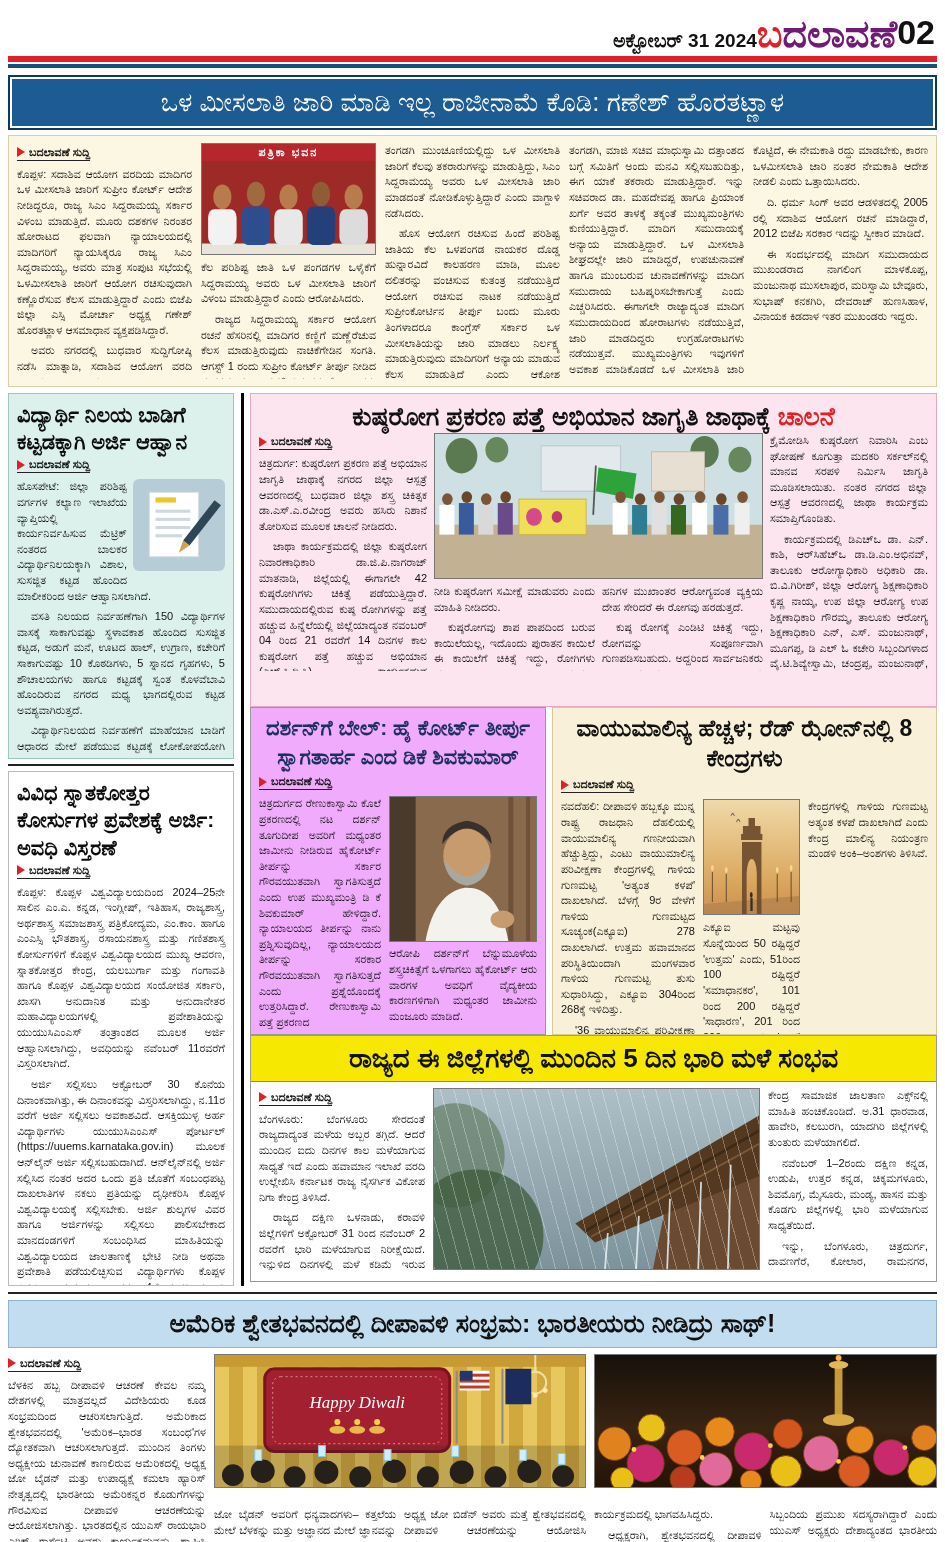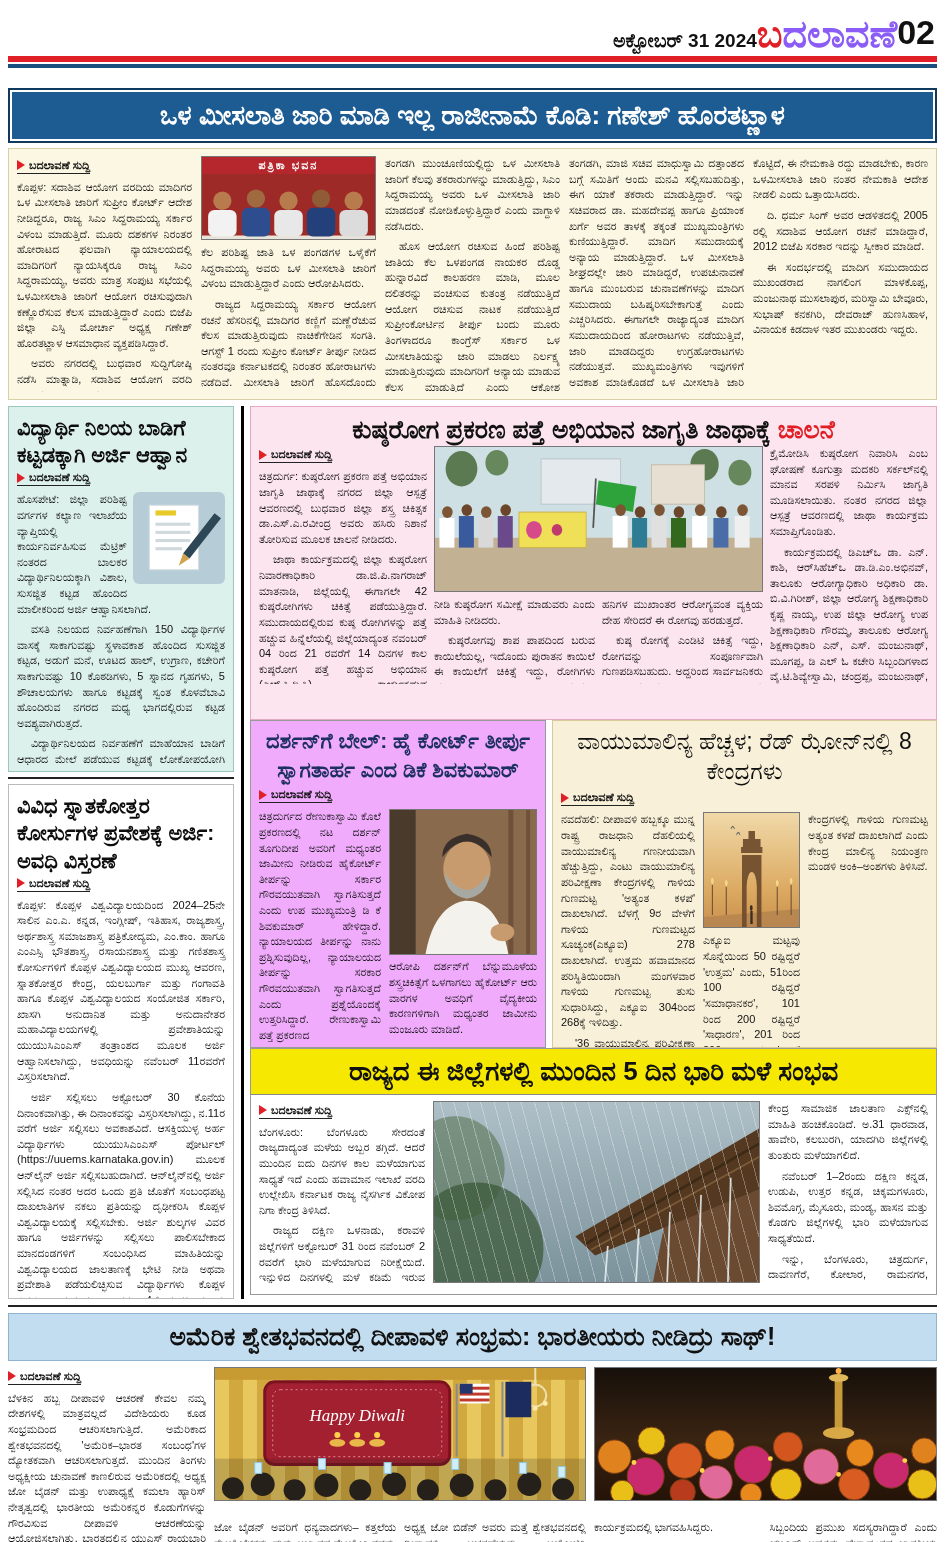--- a/index.html
+++ b/index.html
@@ -4,40 +4,40 @@
 <style>
   *{box-sizing:border-box;margin:0;padding:0}
   html,body{background:#e9e9e9}
   .page{width:945px;height:1542px;margin:0 auto;background:#fff;position:relative;
         font-family:"Liberation Sans","DejaVu Sans",sans-serif;color:#111;
         padding:6px 8px 0;overflow:hidden}
   
   .masthead-row{display:flex;align-items:flex-end;justify-content:flex-end;height:46px;padding:0 2px}
   .date{font-size:19px;font-weight:bold}
   .masthead{font-size:38px;font-weight:bold;line-height:.95}
-  .m-red{color:#e11f26}.m-blue{color:#8b5cf6}
+  .m-red{color:#e11f26}.m-blue{color:#701a75}
   .pageno{font-size:34px;font-weight:bold}
   .rule-red{height:6px;background:#e11f26;margin-top:4px}
   .rule-blue{height:4px;background:#1a4e7c;margin-top:2px}
-  .lead-banner{margin-top:20px;background:#1d5c92;border:2px solid #0e3a61;box-shadow:inset 0 0 0 2px #fff;
-               color:#fff;font-size:26px;font-weight:bold;text-align:center;padding:10px 6px;line-height:1.2}
+  .lead-banner{margin-top:7px;background:#1d5c92;border:2px solid #0e3a61;box-shadow:inset 0 0 0 2px #fff;
+               color:#fff;font-size:26px;font-weight:normal;text-align:center;padding:10px 6px;line-height:1.2}
   
   .bodytxt p{margin:0 0 5px;font-size:11px;line-height:1.42;text-align:justify}
   .ind{text-indent:14px}
   .byline{display:inline-flex;align-items:center;gap:4px;font-size:11px;font-weight:bold;
           border-bottom:1.5px solid #222;padding-bottom:1px;margin:2px 0 6px;white-space:nowrap}
   .tri{width:0;height:0;border-left:8px solid #e11f26;border-top:5px solid transparent;border-bottom:5px solid transparent}
   .photo{border:1px solid #777;position:relative;overflow:hidden}
   .photo svg{display:block;width:100%;height:100%}
   
   .lead-art{display:flex;gap:9px;background:#fcf7e3;border:1px solid #d8cfa8;margin-top:5px;
             padding:7px 8px;height:252px;overflow:hidden}
   .lead-art .col{flex:1;overflow:hidden}
   .c2{flex:0 0 176px}
-  .lead-photo{width:100%;height:84px;margin-bottom:5px;background:#22c55e}
+  .lead-photo{width:100%;height:112px;margin-bottom:5px;background:#22c55e}
   .pb-banner{background:#b5272c;color:#fff;text-align:center;font-size:11px;font-weight:bold;padding:2px 0;letter-spacing:2px}
   
   .main-row{display:flex;gap:6px;margin-top:6px;height:893px}
   .sidebar{flex:0 0 236px;display:flex;flex-direction:column;border-right:3px solid #000000;padding-right:7px;overflow:hidden}
   .hostel{background:#ddf1ec;border:1px solid #9cc7c0;padding:7px 8px;height:366px;overflow:hidden}
   .side-h{font-size:21px;font-weight:bold;line-height:1.3;color:#0d0d0d}
   .divider{height:2px;background:#222;margin:5px 0}
   .pg{border:1px solid #bbb;padding:7px 8px;flex:1;overflow:hidden;background:#fff}
   .doc-ill{float:right;width:92px;height:92px;margin:0 0 4px 6px}
   .right-col{flex:1;display:flex;flex-direction:column;gap:0;overflow:hidden}
@@ -55,21 +55,21 @@
   
   .row2{display:flex;gap:6px;height:328px;overflow:hidden}
   .darshan{flex:0 0 296px;border:1px solid #999;padding:6px 8px;overflow:hidden;background:#f0abfc}
   .dar-h{font-size:21px;font-weight:bold;text-align:center;color:#1c2f5e;line-height:1.35;margin-bottom:2px}
   .dar-body{display:flex;gap:8px;overflow:hidden}
   .dar-left{flex:1;overflow:hidden}
   .dar-right{flex:0 0 148px}
   .dar-photo{width:148px;height:146px;margin-bottom:4px;background:#8a6a4c}
   .capt{font-size:10.5px;line-height:1.4;text-align:justify}
   .pollution{flex:1;background:#f8f0d8;border:1px solid #d8c89a;padding:6px 8px;overflow:hidden}
-  .pol-h{font-size:23px;font-weight:normal;text-align:center;line-height:1.3;margin-bottom:2px}
+  .pol-h{font-size:23px;font-weight:bold;text-align:center;line-height:1.3;margin-bottom:2px}
   .pol-body{display:flex;gap:8px;height:244px;overflow:hidden}
   .pol-c1{flex:0 0 134px;overflow:hidden}
   .pol-mid{flex:1;overflow:hidden}
   .pol-photo{height:116px;margin-bottom:5px;background:linear-gradient(180deg,#f0d9a8,#dba85f 70%,#c98f4e)}
   .pol-c3{flex:0 0 120px;overflow:hidden}
   
   .rain{border:1px solid #999;overflow:hidden;height:247px;background:#fff}
   .rain-banner{background:#f6e800;border-bottom:1px solid #888;font-size:26px;font-weight:bold;text-align:center;padding:7px 4px}
   .rain-body{display:flex;gap:8px;padding:6px 8px;height:194px;overflow:hidden}
   .rain-c1{flex:0 0 166px;overflow:hidden}

